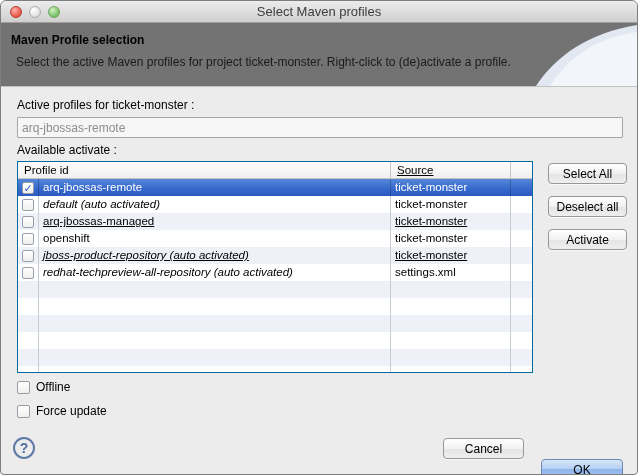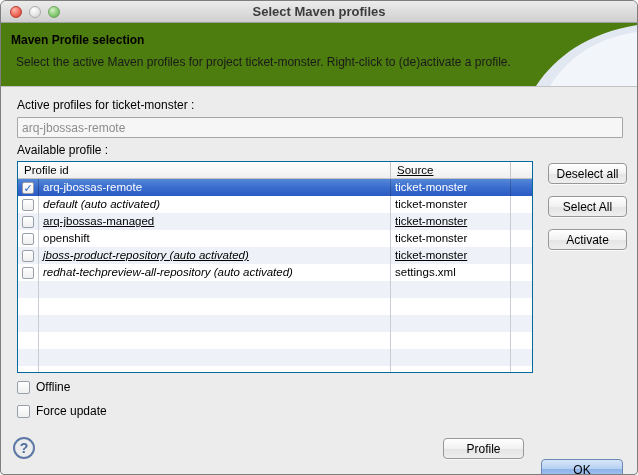--- a/index.html
+++ b/index.html
@@ -5,35 +5,35 @@
   * { margin:0; padding:0; box-sizing:border-box; }
   html,body { background:#ffffff; font-family:"Liberation Sans","DejaVu Sans",sans-serif; }
   .window{
     position:relative; width:638px; height:475px; overflow:hidden;
     background:#ececec; border:1px solid #7e7e7e; border-radius:6px 6px 4px 4px;
   }
   
   .titlebar{
     position:absolute; left:0; top:0; width:100%; height:22px;
     background:linear-gradient(180deg,#ececec 0%,#dcdcdc 55%,#cfcfcf 100%);
-    border-bottom:1px solid #9f9f9f; border-radius:5px 5px 0 0;font-weight:bold;
+    border-bottom:1px solid #9f9f9f; border-radius:5px 5px 0 0;
   }
   .title{
     position:absolute; left:0; right:0; top:0; height:22px; line-height:22px;
     text-align:center; font-size:13px; color:#3c3c3c;
   }
   .lights{ position:absolute; left:9px; top:5px; display:flex; gap:7px; }
   .light{ width:12px; height:12px; border-radius:50%; display:inline-block; }
   .light.red  { background:radial-gradient(circle at 35% 30%,#ffb3aa,#ec6253 60%,#d0372a); border:1px solid #b83b30;}
   .light.gray { background:radial-gradient(circle at 35% 30%,#ffffff,#e3e3e3 60%,#c9c9c9); border:1px solid #ababab;}
   .light.green{ background:radial-gradient(circle at 35% 30%,#d2f0c4,#83c871 60%,#5aa648); border:1px solid #6fa35f;}
   
   .banner{
     position:absolute; left:0; top:22px; width:100%; height:64px;
-    background:#4d7c0f; border-bottom:1px solid #c3c3c3;
+    background:#737373; border-bottom:1px solid #c3c3c3;
   }
   .swoosh{ position:absolute; right:0; top:0; }
   .banner-title{ position:absolute; left:10px; top:10px; font-size:12px; font-weight:bold; color:#000; }
   .banner-desc { position:absolute; left:15px; top:32px; font-size:12px; color:#1a1a1a; }
   
   .lbl{ position:absolute; left:16px; font-size:12px; color:#000; }
   .lbl-active{ top:97px; }
   .lbl-available{ top:142px; }
   .active-input{
     position:absolute; left:16px; top:116px; width:606px; height:21px;
@@ -124,21 +124,21 @@
       <path d="M165,6 C120,14 88,36 70,63 L165,63 Z" fill="#f2f5fa"></path>
       <path d="M165,2 C116,10 84,33 64,63 L78,63 C94,37 122,15 165,9 Z" fill="#e2e8f2"></path>
     </svg>
     <div class="banner-title">Maven Profile selection</div>
     <div class="banner-desc">Select the active Maven profiles for project ticket-monster. Right-click to (de)activate a profile.</div>
   </div>
 
   <div class="lbl lbl-active">Active profiles for ticket-monster :</div>
   <input class="active-input" readonly="" value="arq-jbossas-remote" style="">
 
-  <div class="lbl lbl-available">Available profile :</div>
+  <div class="lbl lbl-available">Available activate :</div>
 
   <div class="table">
     <div class="thead">
       <div class="th th-profile">Profile id</div>
       <div class="th th-source">Source</div>
       <div class="th th-filler"></div>
     </div>
     <div class="tbody" id="tbody">
         <div class="trow selected">
           <div class="cb-cell">
@@ -221,33 +221,33 @@
         <div class="trow">
           <div class="cb-cell"></div>
           <div class="cid"></div>
           <div class="csrc"></div>
           <div class="cfill"></div>
         </div>
       </div>
   </div>
 
   <div class="side-buttons" id="side-buttons">
+      <button class="mac-btn">Select All</button>
       <button class="mac-btn">Deselect all</button>
-      <button class="mac-btn">Select All</button>
       <button class="mac-btn">Activate</button>
     </div>
 
   <div class="options" id="options">
       <div class="opt">
         <span class="cb"></span>
         <span>Offline</span>
       </div>
       <div class="opt">
         <span class="cb"></span>
         <span>Force update</span>
       </div>
     </div>
 
   <button class="help">?</button>
-  <button class="mac-btn btn-cancel">Profile</button>
+  <button class="mac-btn btn-cancel">Cancel</button>
   <button class="btn-ok">OK</button>
 
 </div>
 
 </body></html>

